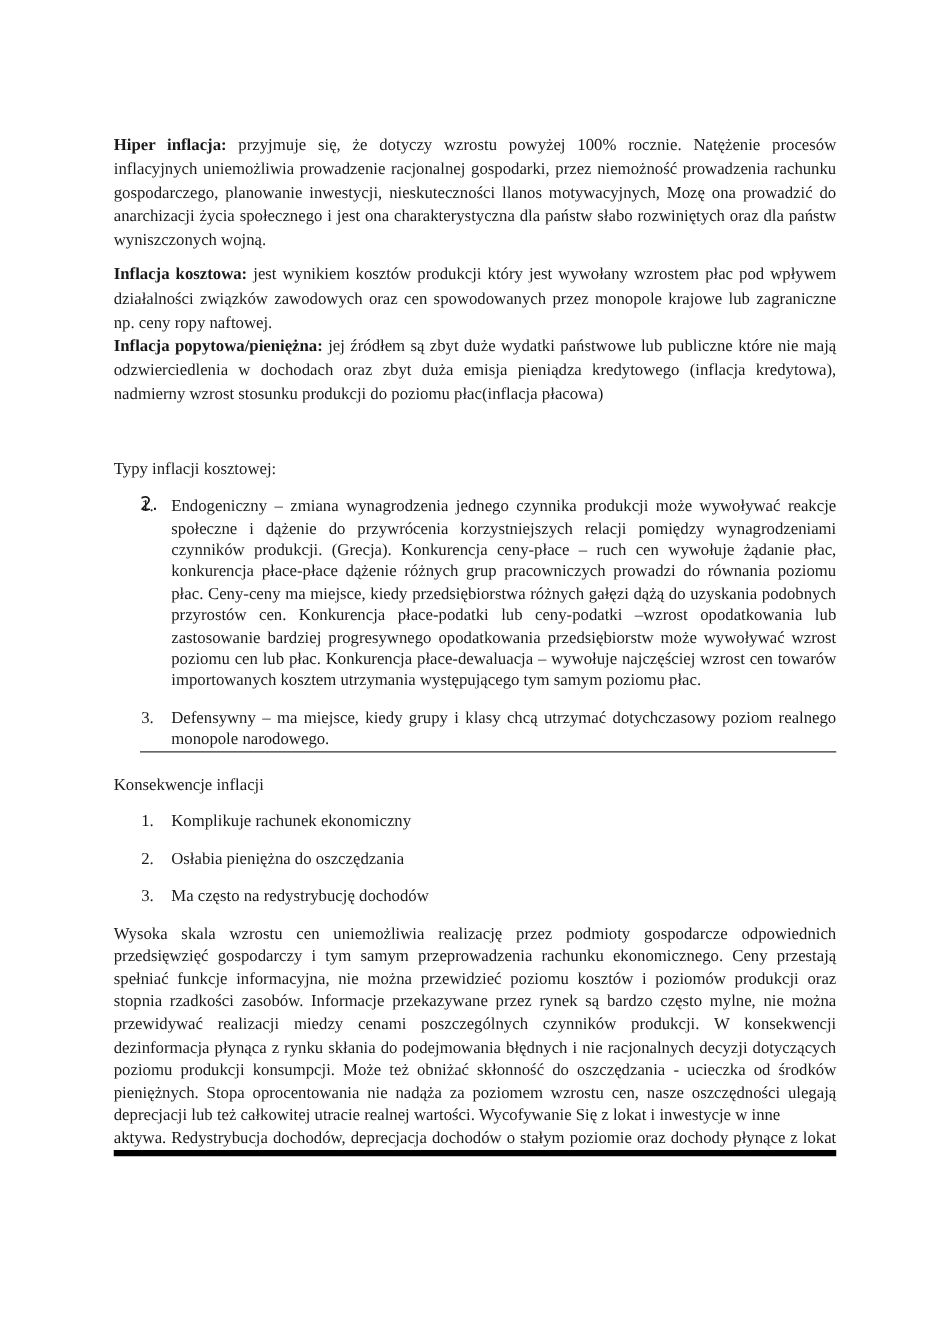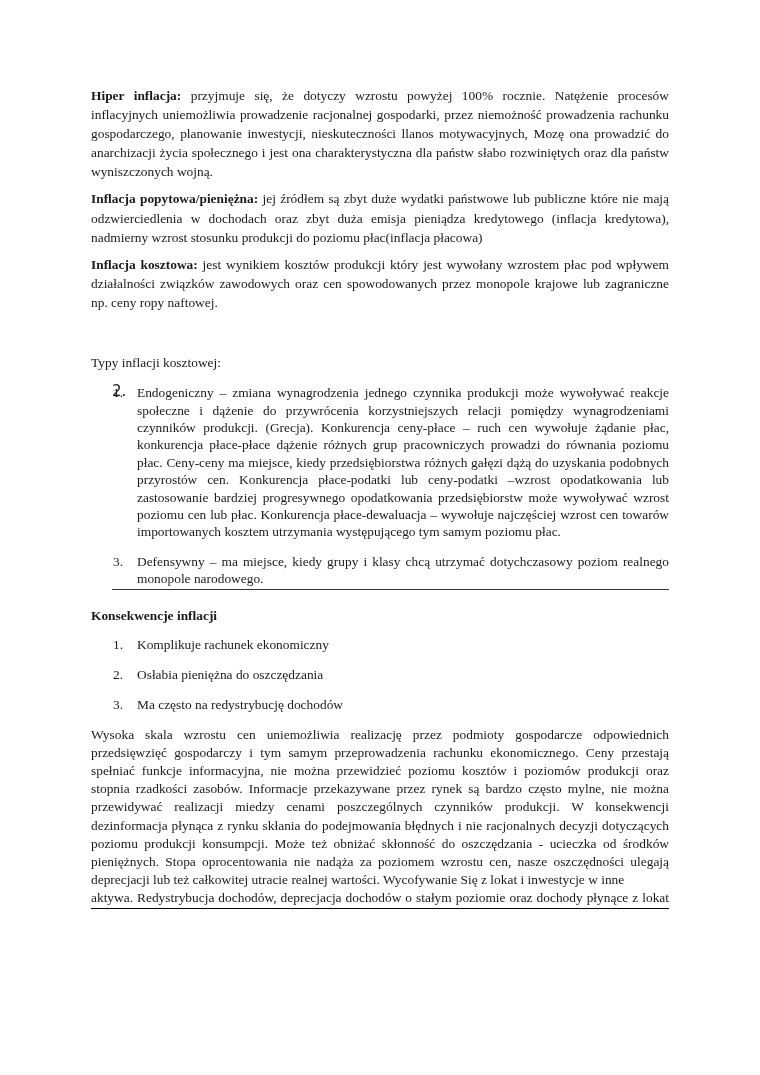--- a/index.html
+++ b/index.html
@@ -12,21 +12,21 @@
       height: 1075px;
       position: relative;
       overflow: hidden;
       font-family: "Liberation Serif", serif;
       font-size: 13.4px;
       color: #1a1a1a;
     }
     .page {
       position: absolute;
       left: 91px;
-      top: 86px;
+      top: 106px;
       width: 578px;
     }
     .para {
       margin: 0;
       line-height: 19.1px;
       text-align: justify;
     }
     .para b {
       font-weight: bold;
     }
@@ -57,47 +57,47 @@
       font-family: "DejaVu Sans", sans-serif;
       font-size: 15px;
       left: 21px;
       top: -1px;
     }
     .types-list { margin-top: 10px; }
     .types-list .list-item { margin-bottom: 12px; }
     .types-list .list-item:last-child { margin-bottom: 0; }
     .heading {
       margin-top: 16px;
-      font-weight: bold;
+      font-weight: normal;
       line-height: 19px;
     }
     .cons-list { margin-top: 11px; }
     .cons-list .list-item {
       margin-bottom: 12px;
       line-height: 18px;
     }
     .final {
       margin-top: 6px;
       line-height: 18.2px;
     }
     .final .last-line-wrap {
-      border-bottom: 1px solid #000000;
+      border-bottom: 5px solid #000000;
       display: block;
     }
   </style>
 </head>
 <body>
 
 <div class="page">
 
   <p class="para p1"><b>Hiper inflacja:</b><span> przyjmuje się, że dotyczy wzrostu powyżej 100% rocznie.  Natężenie procesów inflacyjnych uniemożliwia prowadzenie racjonalnej gospodarki, przez niemożność prowadzenia rachunku gospodarczego, planowanie inwestycji, nieskuteczności llanos motywacyjnych, Mozę ona prowadzić do anarchizacji życia społecznego  i jest ona charakterystyczna dla państw słabo rozwiniętych oraz dla państw wyniszczonych wojną.</span></p>
 
+  <p class="para p3"><b>Inflacja kosztowa:</b><span> jest wynikiem kosztów produkcji który jest wywołany wzrostem płac pod wpływem działalności związków zawodowych oraz cen spowodowanych przez monopole krajowe lub zagraniczne np. ceny ropy naftowej.</span></p>
+
   <p class="para p2"><b>Inflacja popytowa/pieniężna:</b><span> jej źródłem są zbyt duże wydatki państwowe lub publiczne które nie mają odzwierciedlenia w dochodach oraz zbyt duża emisja pieniądza kredytowego (inflacja kredytowa), nadmierny wzrost stosunku produkcji do poziomu płac(inflacja płacowa)</span></p>
-
-  <p class="para p3"><b>Inflacja kosztowa:</b><span> jest wynikiem kosztów produkcji który jest wywołany wzrostem płac pod wpływem działalności związków zawodowych oraz cen spowodowanych przez monopole krajowe lub zagraniczne np. ceny ropy naftowej.</span></p>
 
   <div class="types-label">Typy inflacji kosztowej:</div>
 
   <ol class="list types-list">
     <li class="list-item">
       <span class="num">1.</span>
     </li>
     <li class="list-item">
       <span class="num big">2.</span>
       <span>Endogeniczny – zmiana wynagrodzenia jednego czynnika produkcji może wywoływać reakcje społeczne i dążenie do przywrócenia korzystniejszych relacji pomiędzy wynagrodzeniami czynników produkcji. (Grecja). Konkurencja ceny-płace – ruch cen wywołuje żądanie płac, konkurencja płace-płace dążenie różnych grup pracowniczych prowadzi do równania poziomu płac. Ceny-ceny ma miejsce, kiedy przedsiębiorstwa różnych gałęzi dążą do uzyskania podobnych przyrostów cen. Konkurencja płace-podatki lub ceny-podatki –wzrost opodatkowania lub zastosowanie bardziej progresywnego opodatkowania przedsiębiorstw może wywoływać wzrost poziomu cen lub płac. Konkurencja płace-dewaluacja – wywołuje najczęściej wzrost cen towarów importowanych kosztem utrzymania występującego tym samym poziomu płac.</span>

